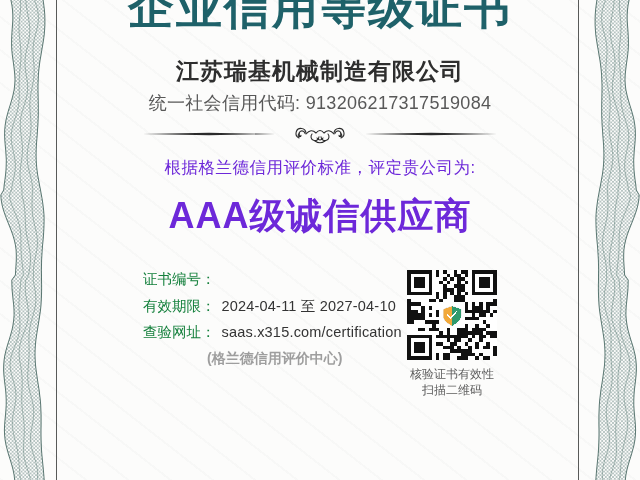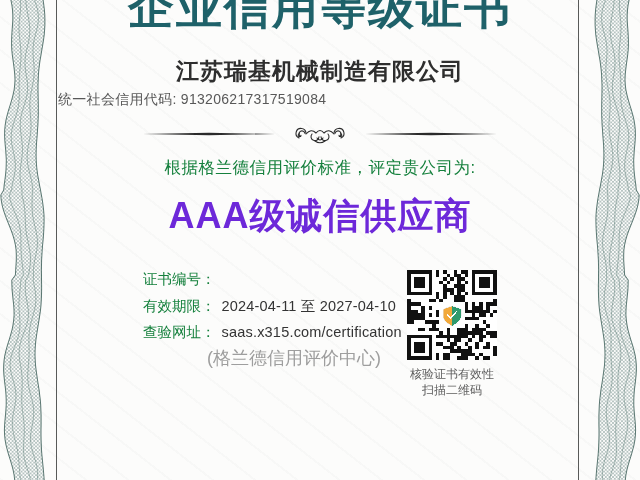--- a/index.html
+++ b/index.html
@@ -25,42 +25,42 @@
     position:absolute;top:-16px;left:58px;right:58px;margin:0;
     text-align:center;font-size:46px;line-height:1.04;font-weight:800;
     color:#1e6169;letter-spacing:2px;white-space:nowrap;
   }
   .company{
     position:absolute;top:56px;left:58px;right:58px;margin:0;
     text-align:center;font-size:23px;font-weight:700;color:#2e2e2e;letter-spacing:1px;
   }
   .code-line{
     position:absolute;top:91px;left:58px;right:58px;
-    text-align:left;font-size:14px;color:#585858;letter-spacing:.3px;
+    text-align:center;font-size:18px;color:#585858;letter-spacing:.3px;
   }
   .divider{
     position:absolute;top:119px;left:58px;right:58px;height:30px;
     display:flex;align-items:center;justify-content:center;gap:9px;
   }
   .statement{
     position:absolute;top:157px;left:58px;right:58px;
-    text-align:center;font-size:16.5px;color:#15803d;letter-spacing:.5px;
+    text-align:center;font-size:16.5px;color:#6d28d9;letter-spacing:.5px;
   }
   .rating{
     position:absolute;top:192px;left:58px;right:58px;margin:0;
     text-align:center;font-size:36px;font-weight:800;color:#6d28d9;letter-spacing:1px;
   }
   .fields{
     position:absolute;left:143px;top:266px;width:270px;
     font-size:14.5px;color:#3a3a3a;
   }
   .field-row{display:flex;line-height:26.5px;}
   .field-label{color:#15803d;margin-right:6px;white-space:nowrap;}
   .field-value{color:#343434;letter-spacing:.2px;white-space:nowrap;}
-  .issuer-note{line-height:24px;padding-left:64px;font-size:18px;color:#9e9e9e;}
+  .issuer-note{line-height:24px;padding-left:64px;font-size:14px;color:#9e9e9e;font-weight:bold;}
   .qr-block{position:absolute;left:402px;top:270px;width:100px;text-align:center;}
   #qr-svg{width:90px;height:90px;display:block;margin:0 auto;background:#fff;}
   .qr-caption{font-size:12px;color:#5c5c5c;line-height:16px;margin-top:6px;}
 </style>
 </head>
 <body>
 
 <svg id="border-left" class="guilloche" viewBox="0 0 46 480" aria-hidden="true">
     <defs>
       <pattern id="meshL" width="3.6" height="3.6" patternUnits="userSpaceOnUse">

